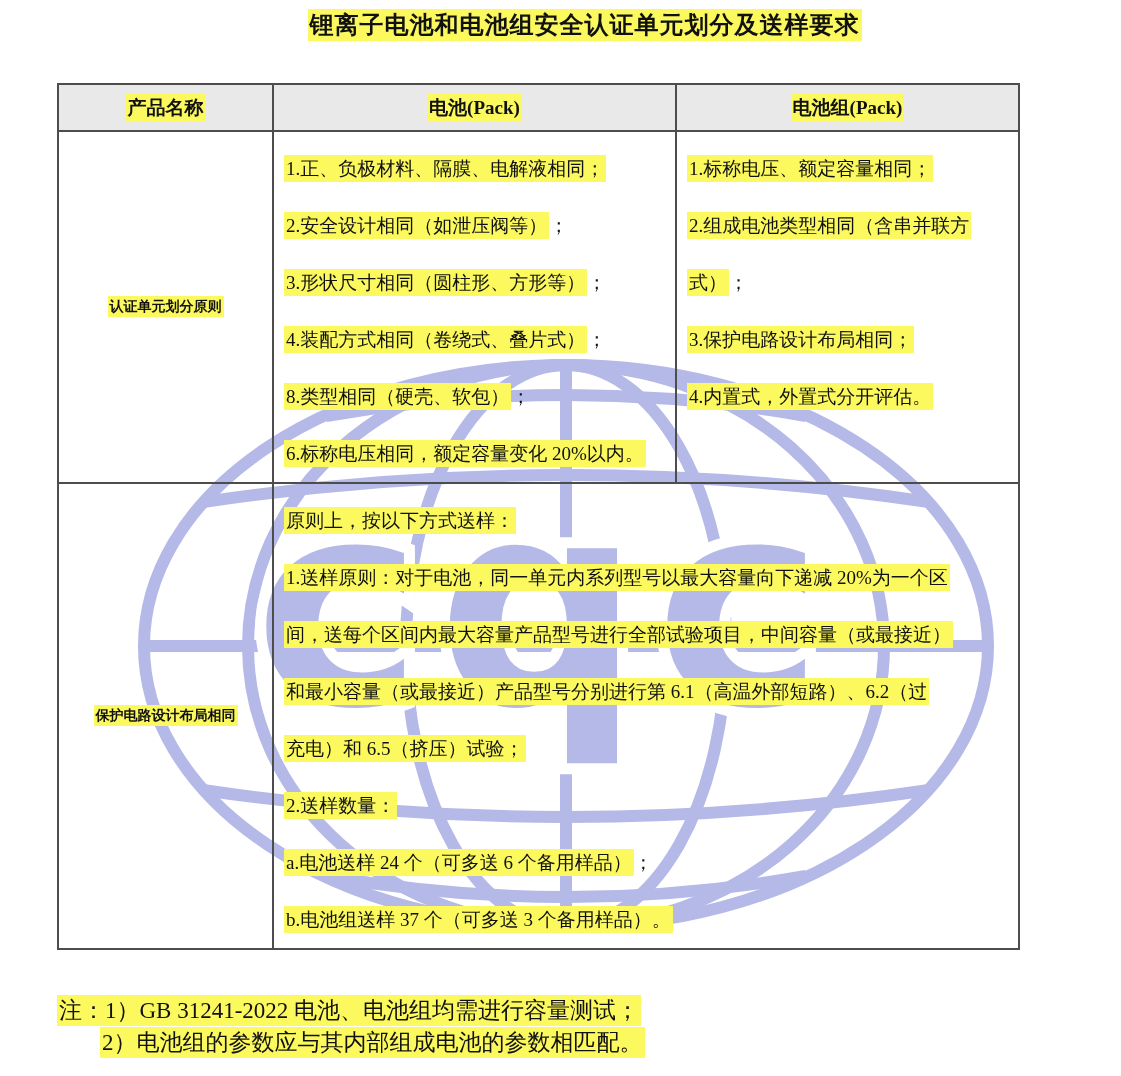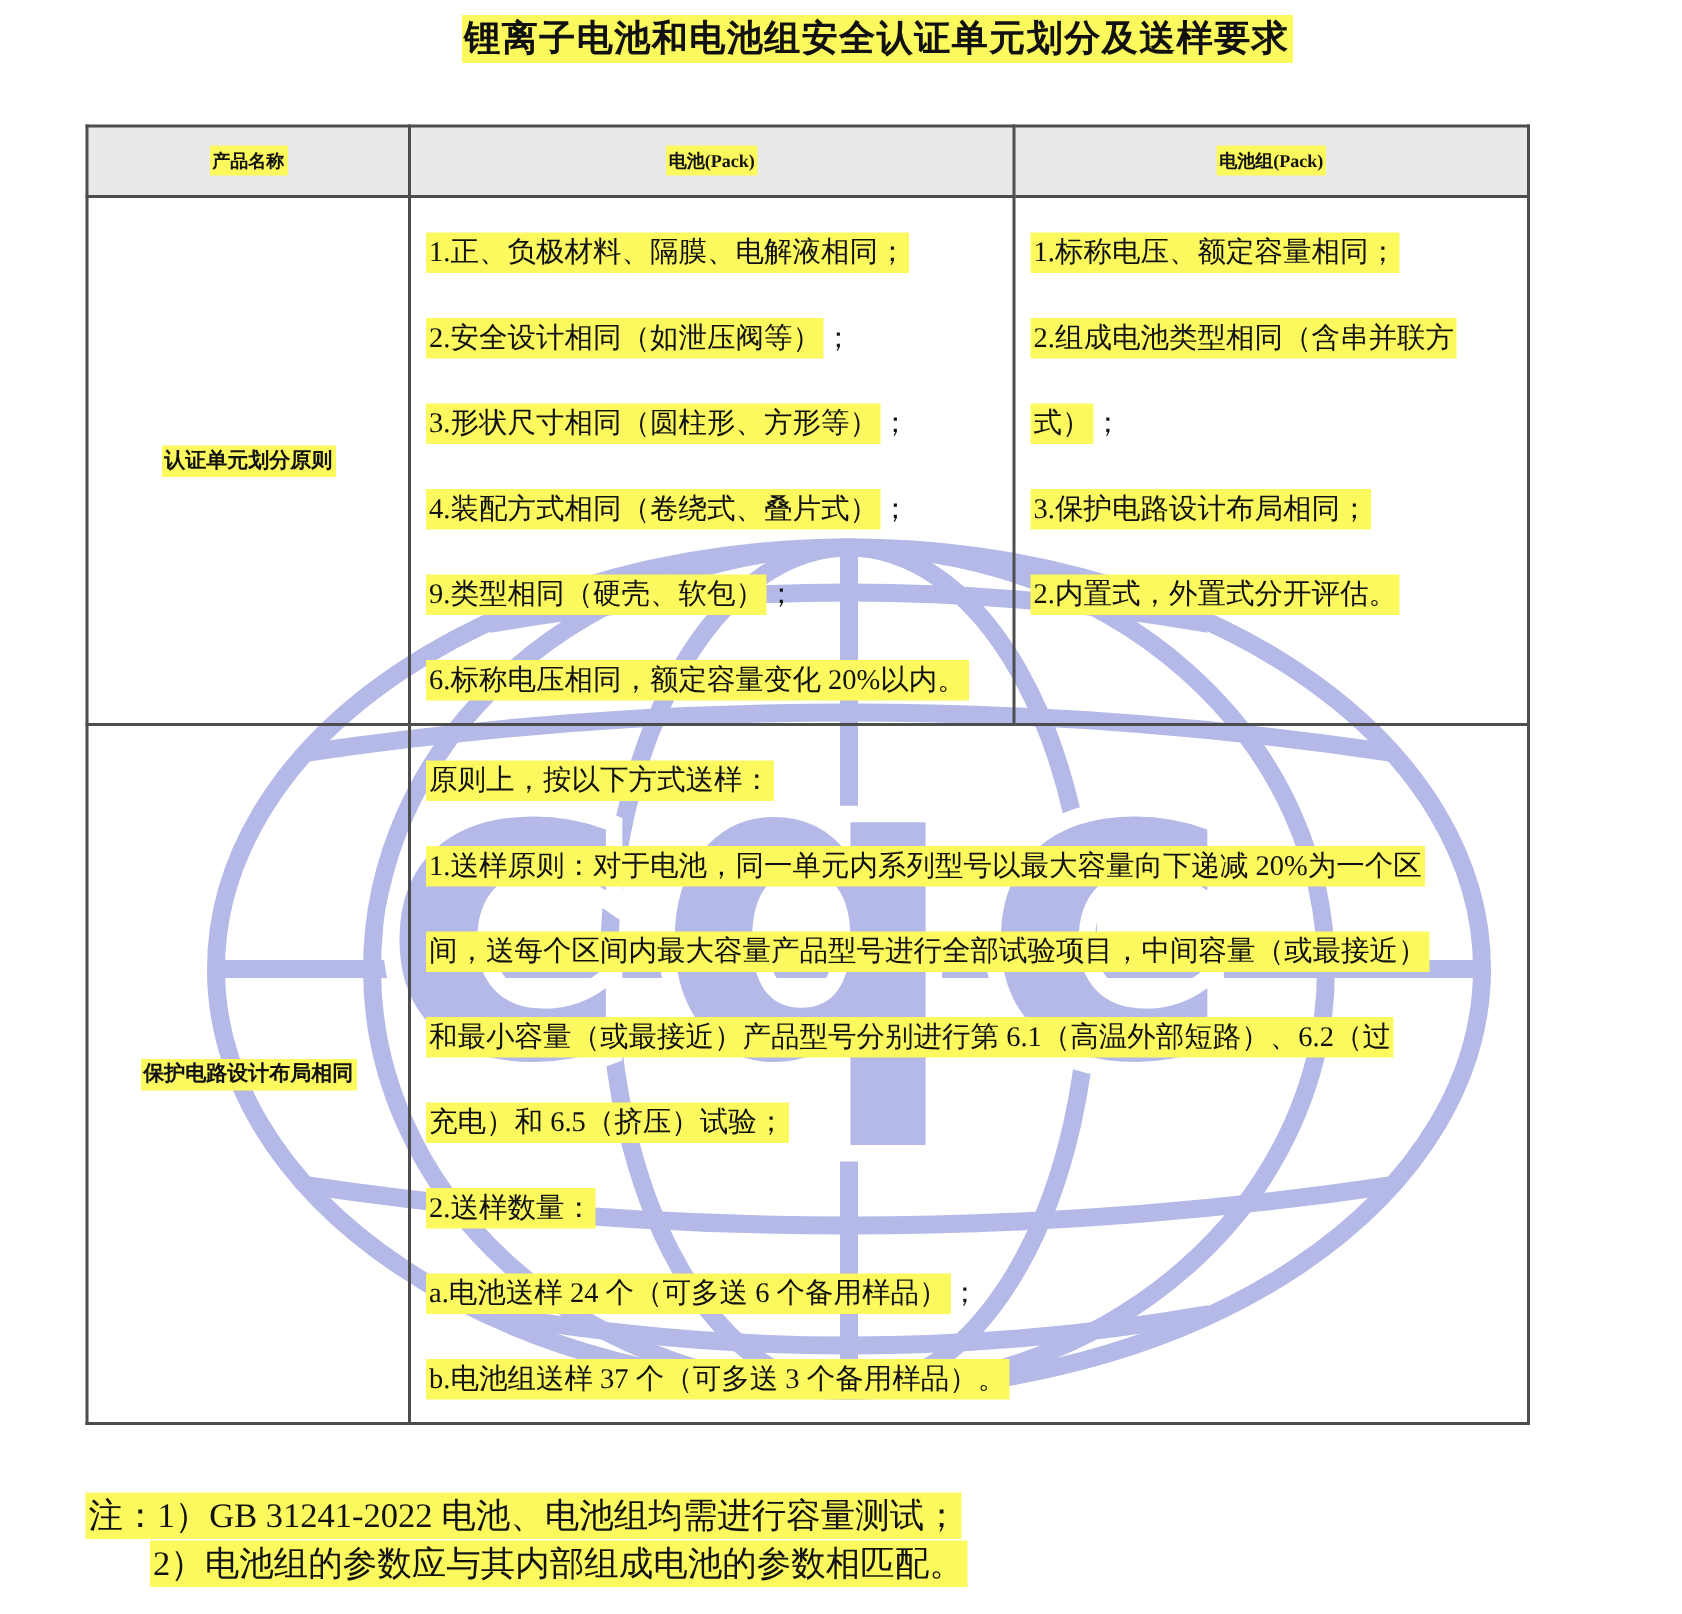--- a/index.html
+++ b/index.html
@@ -15,21 +15,21 @@
   }
   mark.hl{background:var(--highlight,#fbf95e);color:inherit;padding:3px 2px;}
   .tail{background:transparent;padding:3px 0;}
   table.cert{
     position:absolute;top:83px;left:57px;width:961px;z-index:1;
     border-collapse:collapse;table-layout:fixed;background:transparent;
   }
   table.cert th,table.cert td{border:2px solid var(--border,#4d4d4d);}
   th.hdr{
     height:43px;background:var(--header-bg,#e9e9e9);
-    font-size:12px;font-weight:bold;text-align:center;vertical-align:middle;
+    font-size:19px;font-weight:bold;text-align:center;vertical-align:middle;
   }
   td.label-cell{
     text-align:center;vertical-align:middle;font-size:14px;font-weight:bold;
   }
   td.content-cell{vertical-align:top;padding:8px 0 0 10px;}
   .tline{line-height:57px;font-size:19px;white-space:nowrap;}
   .notes{position:absolute;left:57px;top:997px;z-index:1;font-size:23px;}
   .note-line{line-height:28px;}
   .note-line.indent{margin-top:4px;margin-left:43px;}
 </style>
@@ -70,31 +70,31 @@
   </thead>
   <tbody>
     <tr style="height:347px">
       <td class="label-cell"><mark class="hl">认证单元划分原则</mark></td>
       <td class="content-cell">
           <div id="cell-lines">
             <div class="tline"><mark class="hl">1.正、负极材料、隔膜、电解液相同；</mark></div>
             <div class="tline"><mark class="hl">2.安全设计相同（如泄压阀等）</mark><span class="tail">；</span></div>
             <div class="tline"><mark class="hl">3.形状尺寸相同（圆柱形、方形等）</mark><span class="tail">；</span></div>
             <div class="tline"><mark class="hl">4.装配方式相同（卷绕式、叠片式）</mark><span class="tail">；</span></div>
-            <div class="tline"><mark class="hl">9.类型相同（硬壳、软包）</mark><span class="tail">；</span></div>
+            <div class="tline"><mark class="hl">8.类型相同（硬壳、软包）</mark><span class="tail">；</span></div>
             <div class="tline"><mark class="hl">6.标称电压相同，额定容量变化 20%以内。</mark></div>
           </div>
         </td>
       <td class="content-cell">
           <div id="pack-lines">
             <div class="tline"><mark class="hl">1.标称电压、额定容量相同；</mark></div>
             <div class="tline"><mark class="hl">2.组成电池类型相同（含串并联方</mark></div>
             <div class="tline"><mark class="hl">式）</mark><span class="tail">；</span></div>
             <div class="tline"><mark class="hl">3.保护电路设计布局相同；</mark></div>
-            <div class="tline"><mark class="hl">2.内置式，外置式分开评估。</mark></div>
+            <div class="tline"><mark class="hl">4.内置式，外置式分开评估。</mark></div>
           </div>
         </td>
     </tr>
     <tr style="height:463px">
       <td class="label-cell"><mark class="hl">保护电路设计布局相同</mark></td>
       <td class="content-cell" colspan="2">
           <div id="merged-lines">
             <div class="tline"><mark class="hl">原则上，按以下方式送样：</mark></div>
             <div class="tline"><mark class="hl">1.送样原则：对于电池，同一单元内系列型号以最大容量向下递减 20%为一个区</mark></div>
             <div class="tline"><mark class="hl">间，送每个区间内最大容量产品型号进行全部试验项目，中间容量（或最接近）</mark></div>

